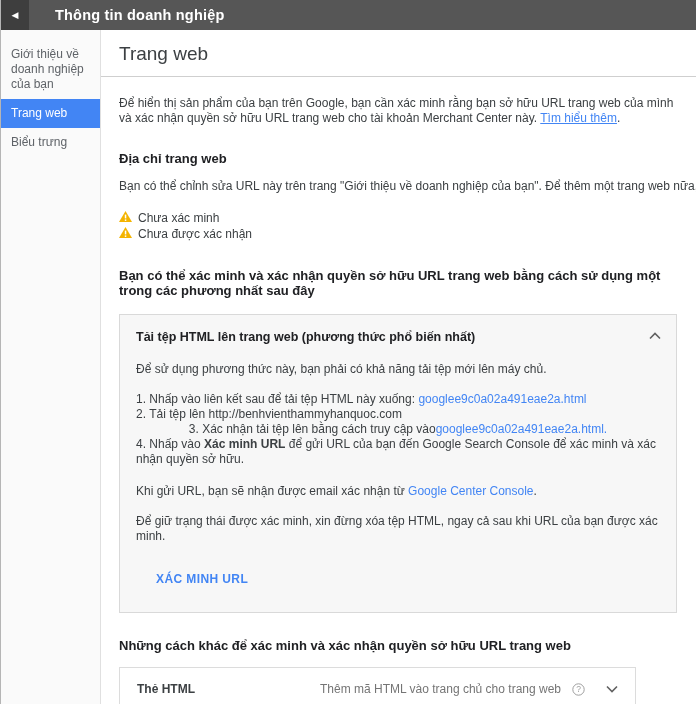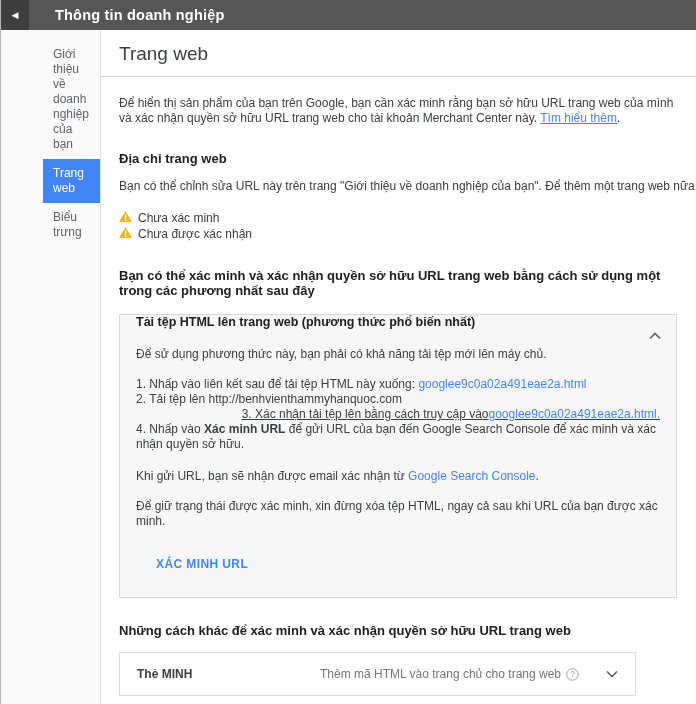--- a/index.html
+++ b/index.html
@@ -11,21 +11,21 @@
   }
   .app { width:100%; height:100%; display:flex; flex-direction:column; }
 
   
   .header { height:30px; background:var(--header-bg,#565656); display:flex; align-items:stretch; flex:0 0 30px; }
   .back-btn { width:28px; background:#3e3e3e; color:#fff; display:flex; align-items:center; justify-content:center; font-size:9px; cursor:pointer; }
   .header-title { color:#fff; font-size:14.5px; font-weight:bold; display:flex; align-items:center; padding-left:26px; letter-spacing:.2px; }
 
   
   .body-row { flex:1; display:flex; min-height:0; }
-  .sidebar { width:100px; flex:0 0 100px; background:#fafafa; border-right:1px solid #e0e0e0; padding-top:10px;padding-left:42px; }
+  .sidebar { width:100px; flex:0 0 100px; background:#fafafa; border-right:1px solid #e0e0e0; padding-top:10px; }
   .side-item { font-size:12px; line-height:15px; color:#5f6368; padding:7px 6px 7px 10px; cursor:pointer; }
   .side-item.selected { background:var(--accent,#4285f4); color:#fff; }
 
   .main { flex:1; min-width:0; display:flex; flex-direction:column; }
   .page-title-wrap { padding:13px 20px 11px 18px; }
   .page-title { font-size:19px; font-weight:400; color:#3c4043; }
   .title-divider { border-bottom:1px solid #cfcfcf; }
   .content { padding:19px 19px 0 18px; font-size:12px; line-height:15px; }
 
   .intro { max-width:574px; color:#3c4043; }
@@ -33,39 +33,39 @@
   a.link.underlined { text-decoration:underline; }
 
   .section-heading { font-weight:bold; font-size:13px; color:#202124; margin-top:25px; }
   .address-line { margin-top:13px; white-space:nowrap; }
 
   .status-list { margin-top:17px; }
   .status-row { display:flex; gap:6px; height:16px; }
   .status-row svg { flex:0 0 auto; }
 
   
-  .panel { margin-top:16px; background:#f7f7f7; border:1px solid #d9d9d9; padding:0 16px 14px; position:relative; max-width:559px; }
+  .panel { margin-top:16px; background:#f7f7f7; border:1px solid #d9d9d9; padding:15px 16px 14px; position:relative; max-width:559px; }
   .panel-title { font-weight:bold; font-size:12.5px; color:#202124; padding-right:34px; }
   .panel-chevron { position:absolute; top:14px; right:15px; cursor:pointer; }
   .panel-intro { margin-top:17px; }
   .steps { margin-top:15px; }
   .step { line-height:15px; }
-  .step-split { display:flex; justify-content:flex-end;text-decoration:underline; }
+  .step-split { display:flex; justify-content:center; }
   .email-note { margin-top:17px; }
   .keep-note { margin-top:15px; }
   .verify-btn { display:inline-block; margin:22px 0 6px 12px; padding:6px 8px; background:none; border:none;
     color:var(--accent,#4285f4); font-weight:bold; font-size:12px; letter-spacing:.4px; cursor:pointer;
     font-family:inherit; }
 
   
   .accordion-list { margin-top:14px; max-width:517px; }
   .accordion-card { background:#fff; border:1px solid #dcdcdc; height:44px; display:flex; align-items:center;
     padding:0 17px; margin-bottom:5px; cursor:pointer; }
   .acc-label { width:183px; flex:0 0 183px; font-weight:bold; font-size:12px; color:#3c4043; }
-  .acc-desc { flex:1; color:#757575; font-size:12px; display:flex; align-items:center; gap:5px; min-width:0; }
+  .acc-desc { flex:1; color:#757575; font-size:12px; display:flex; align-items:center; gap:11px; min-width:0; }
   .acc-chevron { flex:0 0 auto; margin-left:10px; display:flex; align-items:center; }
 </style>
 </head>
 <body>
 
 <div class="app">
 
   <div class="header">
     <div class="back-btn">
       <span>◀</span>
@@ -125,31 +125,31 @@
           <div class="steps">
             <div class="step"><span>1. Nhấp vào liên kết sau để tải tệp HTML này xuống: </span><a class="link">googlee9c0a02a491eae2a.html</a></div>
             <div class="step"><span>2. Tải tệp lên http://benhvienthammyhanquoc.com</span></div>
             <div class="step step-split">
                 <span>3. Xác nhận tải tệp lên bằng cách truy cập vào</span>
                 <a class="link">googlee9c0a02a491eae2a.html.</a>
               </div>
             <div class="step"><span>4. Nhấp vào </span><b>Xác minh URL</b><span> để gửi URL của bạn đến Google Search Console để xác minh và xác nhận quyền sở hữu.</span></div>
           </div>
 
-          <p class="email-note"><span>Khi gửi URL, bạn sẽ nhận được email xác nhận từ </span><a class="link">Google Search Console</a><span>.</span></p>
+          <p class="email-note"><span>Khi gửi URL, bạn sẽ nhận được email xác nhận từ </span><a class="link">Google Center Console</a><span>.</span></p>
           <p class="keep-note">Để giữ trạng thái được xác minh, xin đừng xóa tệp HTML, ngay cả sau khi URL của bạn được xác minh.</p>
 
           <button class="verify-btn">XÁC MINH URL</button>
         </section>
 
         <h2 class="section-heading">Những cách khác để xác minh và xác nhận quyền sở hữu URL trang web</h2>
 
         <div class="accordion-list">
           <div class="accordion-card">
-            <span class="acc-label">Thẻ MINH</span>
+            <span class="acc-label">Thẻ HTML</span>
             <span class="acc-desc">
                 <span>Thêm mã HTML vào trang chủ cho trang web</span>
                 <svg width="13" height="13" viewBox="0 0 13 13">
                   <circle cx="6.5" cy="6.5" r="5.7" fill="none" stroke="#9e9e9e"></circle>
                   <text x="6.5" y="9.4" font-size="8.5" text-anchor="middle" fill="#9e9e9e">?</text>
                 </svg>
               </span>
             <span class="acc-chevron">
                 <svg width="12" height="8" viewBox="0 0 12 8">
                   <path d="M1 1.5 L6 6.5 L11 1.5" fill="none" stroke="#616161" stroke-width="1.6"></path>

